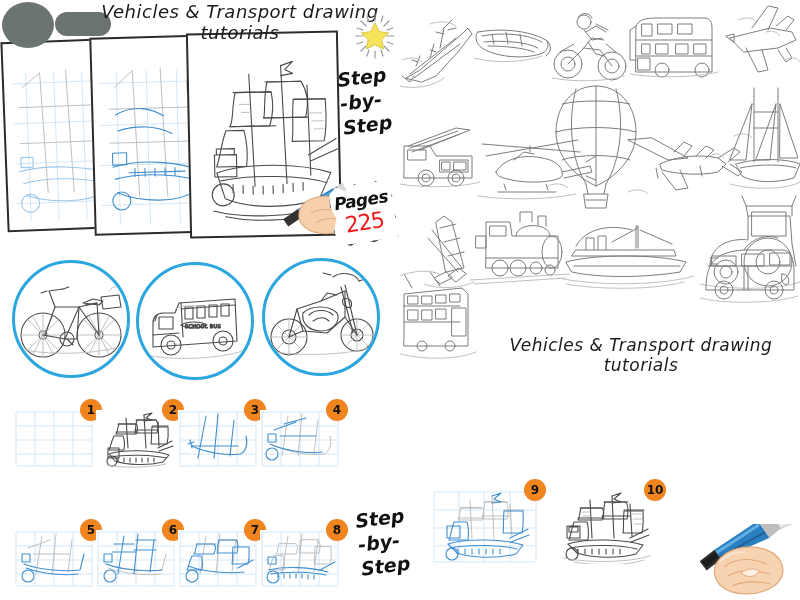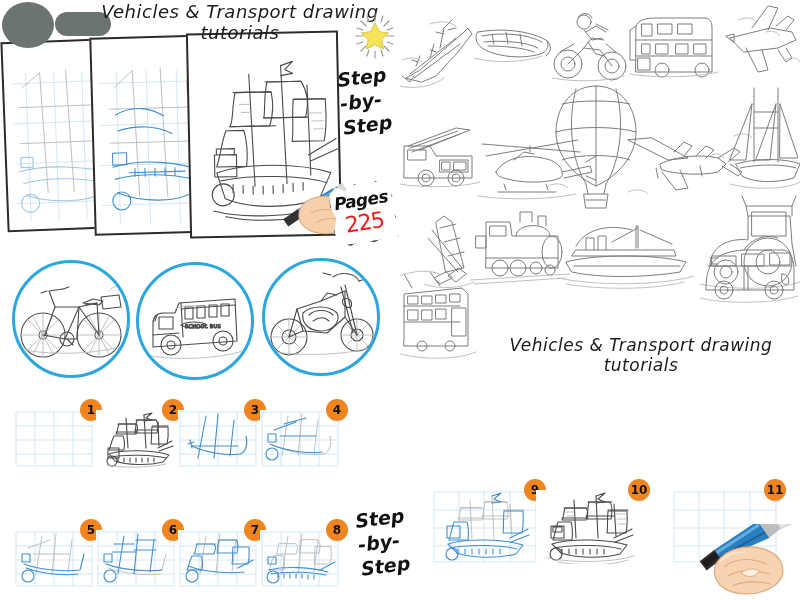--- a/index.html
+++ b/index.html
@@ -759,21 +759,21 @@
           <path d="M18 58 C36 54 70 55 85 59"></path>
           <path d="M26 59 v5 M33 59 v5 M40 59 v5 M47 59 v5 M54 59 v5 M61 59 v5 M68 59 v5"></path>
           <path d="M15 48 h13 v-12 h-13 Z"></path>
           <circle cx="20" cy="64" r="6"></circle>
         </g>
       </svg>
     </div>
     <div class="stepnum">9</div>
   </div>
 
-  <div class="thumb thumb-lg" style="left:536px;top:490px;">
+  <div class="thumb thumb-lg" style="left:552px;top:490px;">
     <div class="frame">
       <svg width="106" height="74" viewBox="0 0 106 74">
         <g class="sk-dark">
           <path d="M38 10 L40 48 M60 6 L62 48 M78 14 L80 46"></path>
           <path d="M60 6 L69 3 L62 9 L69 12 L60 13"></path>
           <path d="M28 18 H50 M26 28 H52 M52 12 H76 M50 26 H78 M72 20 H92"></path>
           <path d="M29 18 C27 24 28 28 26 30 L50 30 C52 22 52 20 50 18 Z"></path>
           <path d="M53 12 C51 20 52 25 51 29 L75 29 C77 19 76 15 74 12 Z"></path>
           <path d="M22 32 C19 40 19 45 17 50 L36 50 C37 41 36 35 35 32 Z"></path>
           <path d="M72 21 C71 31 72 38 71 43 L90 43 C92 33 91 25 91 21 Z"></path>
@@ -788,30 +788,20 @@
             <path d="M30 22 h8 M31 26 h8"></path>
             <path d="M12 68 C34 73 76 73 98 66"></path>
             <path d="M22 72 C44 76 74 76 92 70"></path>
           </g>
         </g>
       </svg>
     </div>
     <div class="stepnum">10</div>
   </div>
 
-  <div class="thumb thumb-lg" style="left:672px;top:490px;">
-    <div class="frame">
-      <svg width="106" height="74" viewBox="0 0 106 74">
-        <g class="grid-line">
-            <path d="M2 2 H104 M2 20 H104 M2 38 H104 M2 56 H104 M2 72 H104 M2 2 V72 M27 2 V72 M52 2 V72 M78 2 V72 M104 2 V72"></path>
-          </g>
-      </svg>
-    </div>
-    <div class="stepnum">11</div>
-  </div>
 
   <div class="abs" id="hand-pencil">
     <svg width="100" height="76" viewBox="0 0 100 76">
       <g transform="rotate(-6 50 38)">
 
         <path d="M0 32 L16 22 L22 32 L6 42 Z" fill="#2f2f2f"></path>
         <path d="M2 33 L16 24 L19 30 L6 39 Z" fill="#1c1c1c"></path>
 
         <path d="M16 22 L62 -2 L72 16 L22 32 Z" fill="#2a7fc1"></path>
         <path d="M18 25 L63 2" stroke="#63aee3" stroke-width="3" fill="none"></path>

